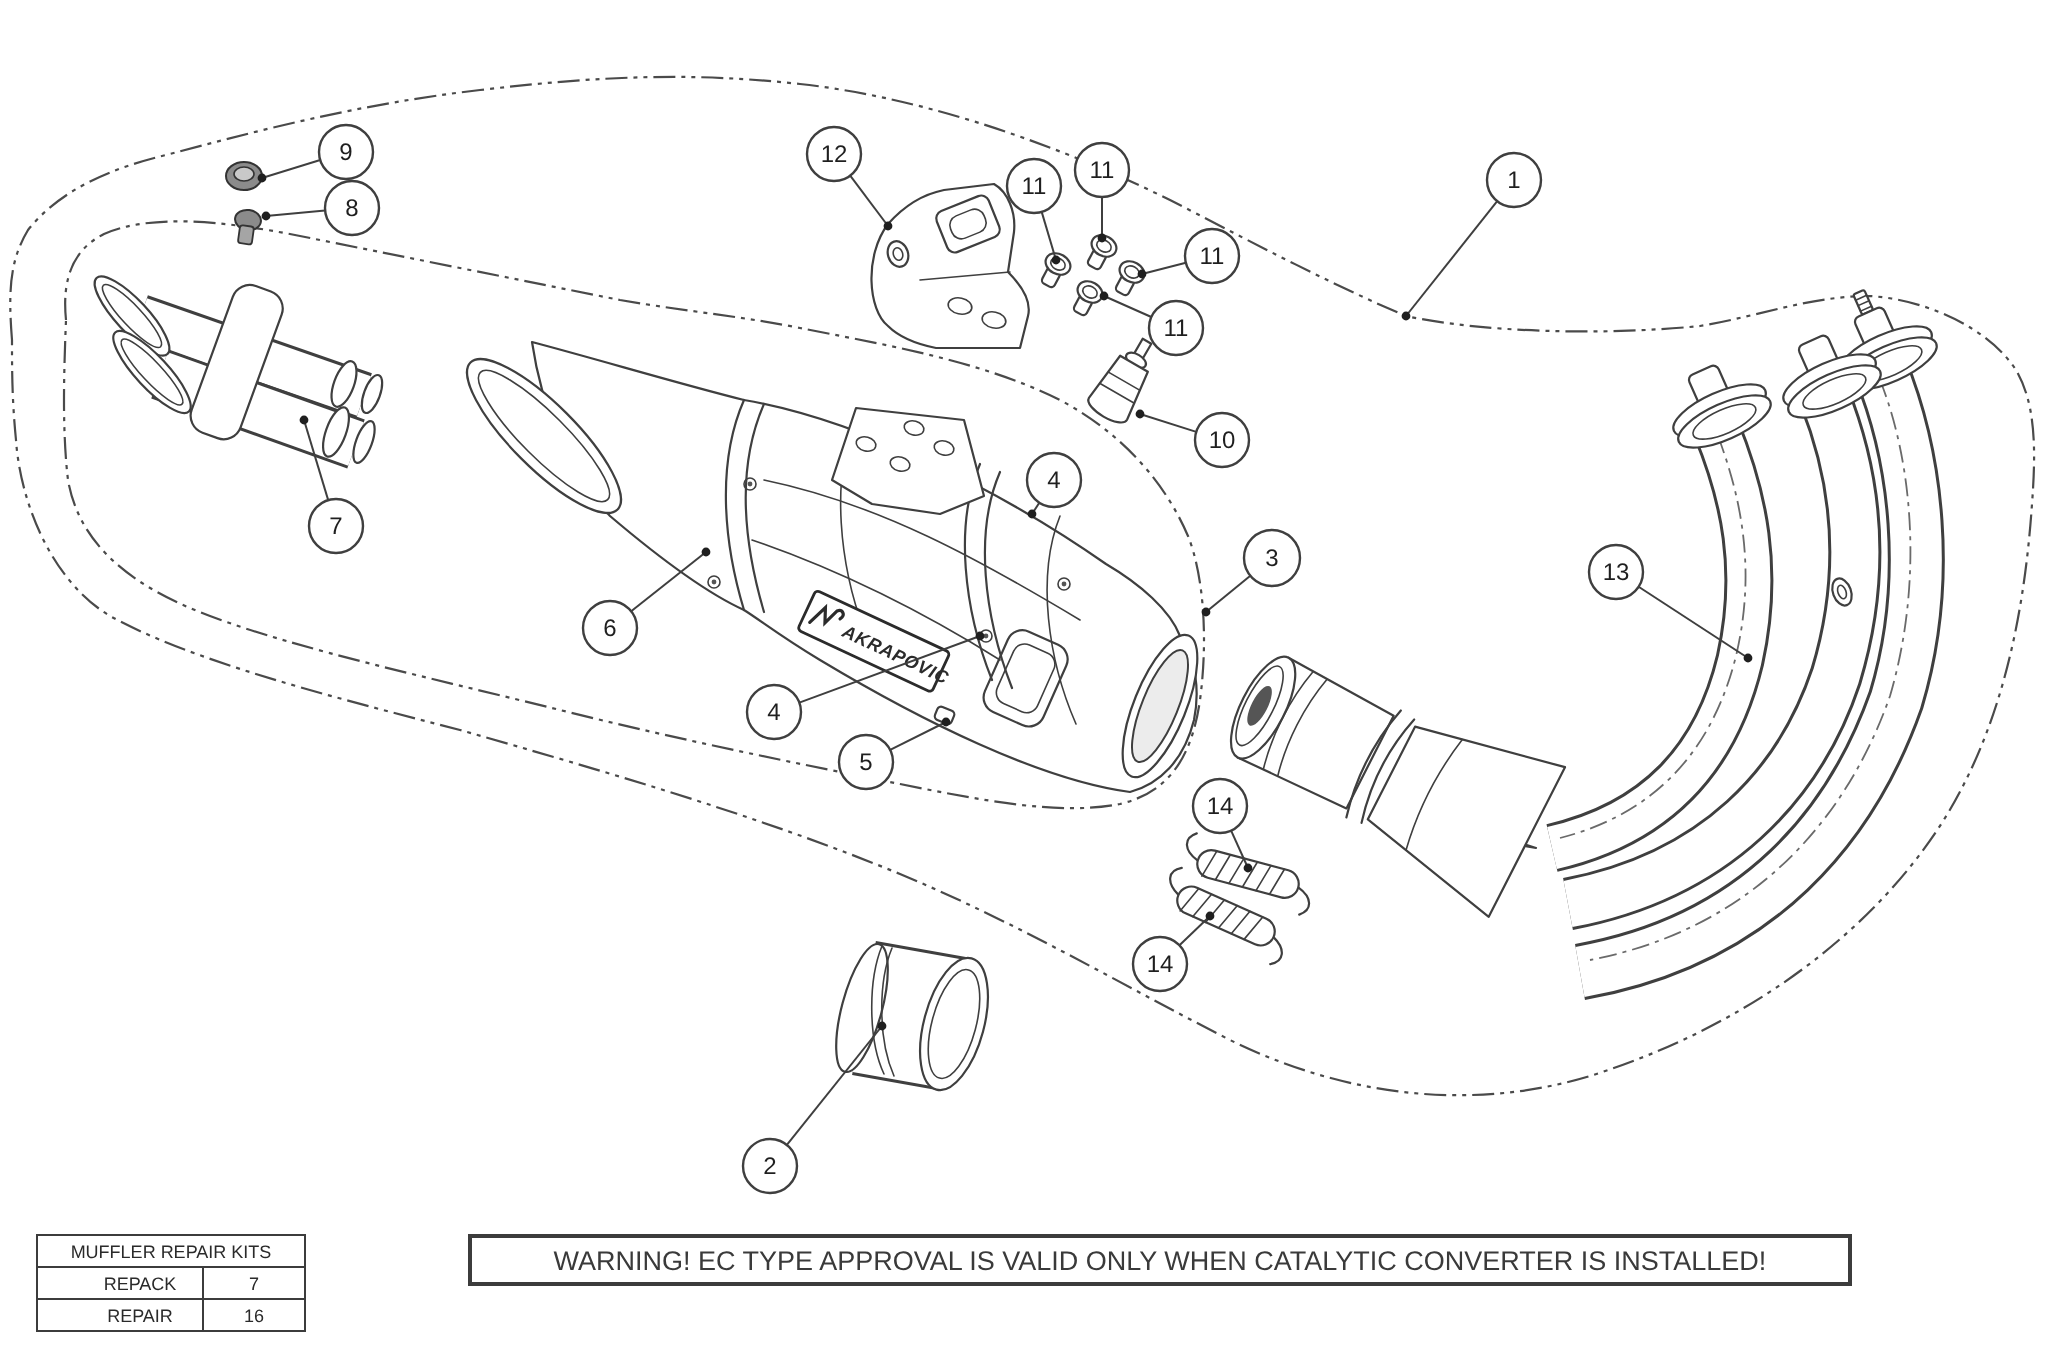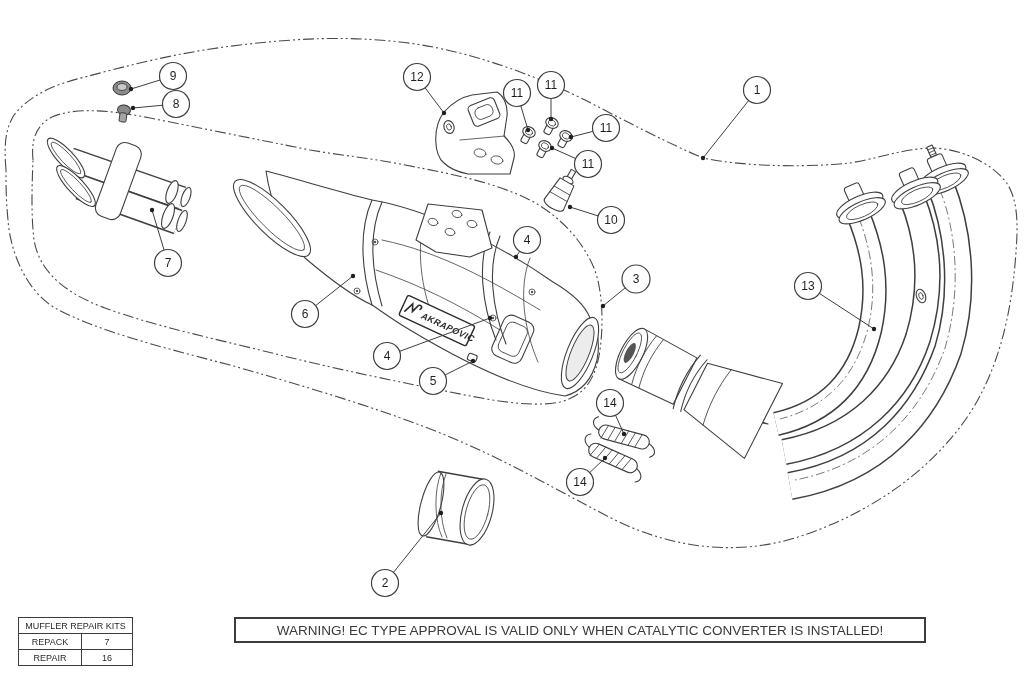--- a/index.html
+++ b/index.html
@@ -20,21 +20,21 @@
 
   .callout-circle{fill:#fff;stroke:#3f3f3f;stroke-width:1.2;}
   .callout-num{font-size:12px;fill:#1f1f1f;text-anchor:middle;}
   .leader{stroke:#3f3f3f;stroke-width:1;}
   .leader-dot{fill:#1f1f1f;}
 
   .kits-table{position:absolute;left:18px;top:617px;border-collapse:collapse;
               font-size:9px;color:#2a2a2a;}
   .kits-table th,.kits-table td{border:1px solid #3c3c3c;text-align:center;
               padding:0;height:15px;font-weight:normal;}
-  .kits-table .c-name{width:62px;}
+  .kits-table .c-name{width:62px;padding-left:20px;}
   .kits-table .c-num{width:50px;}
 
   .warning-box{position:absolute;left:202px;top:617px;width:688px;height:22px;
                border:2px solid #3c3c3c;display:flex;align-items:center;justify-content:center;
                font-size:13.5px;color:#3a3a3a;white-space:nowrap;margin-left:32px;}
 
   .badge-text{font-size:9px;font-weight:bold;font-style:italic;letter-spacing:0.4px;fill:#2b2b2b;}
 </style>
 </head>
 <body>

